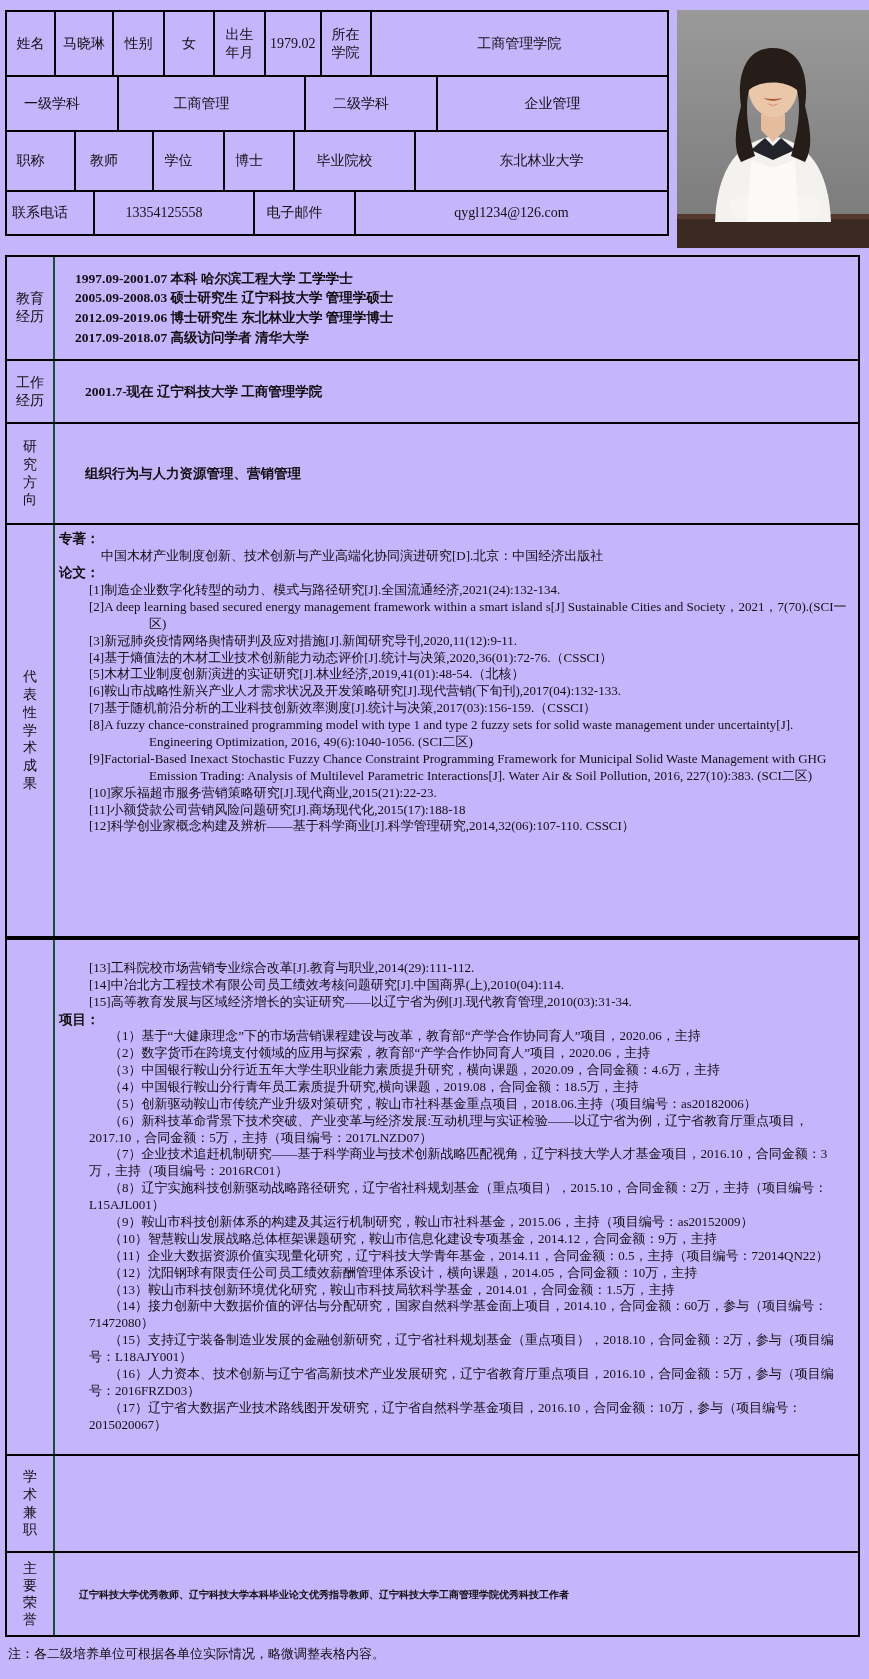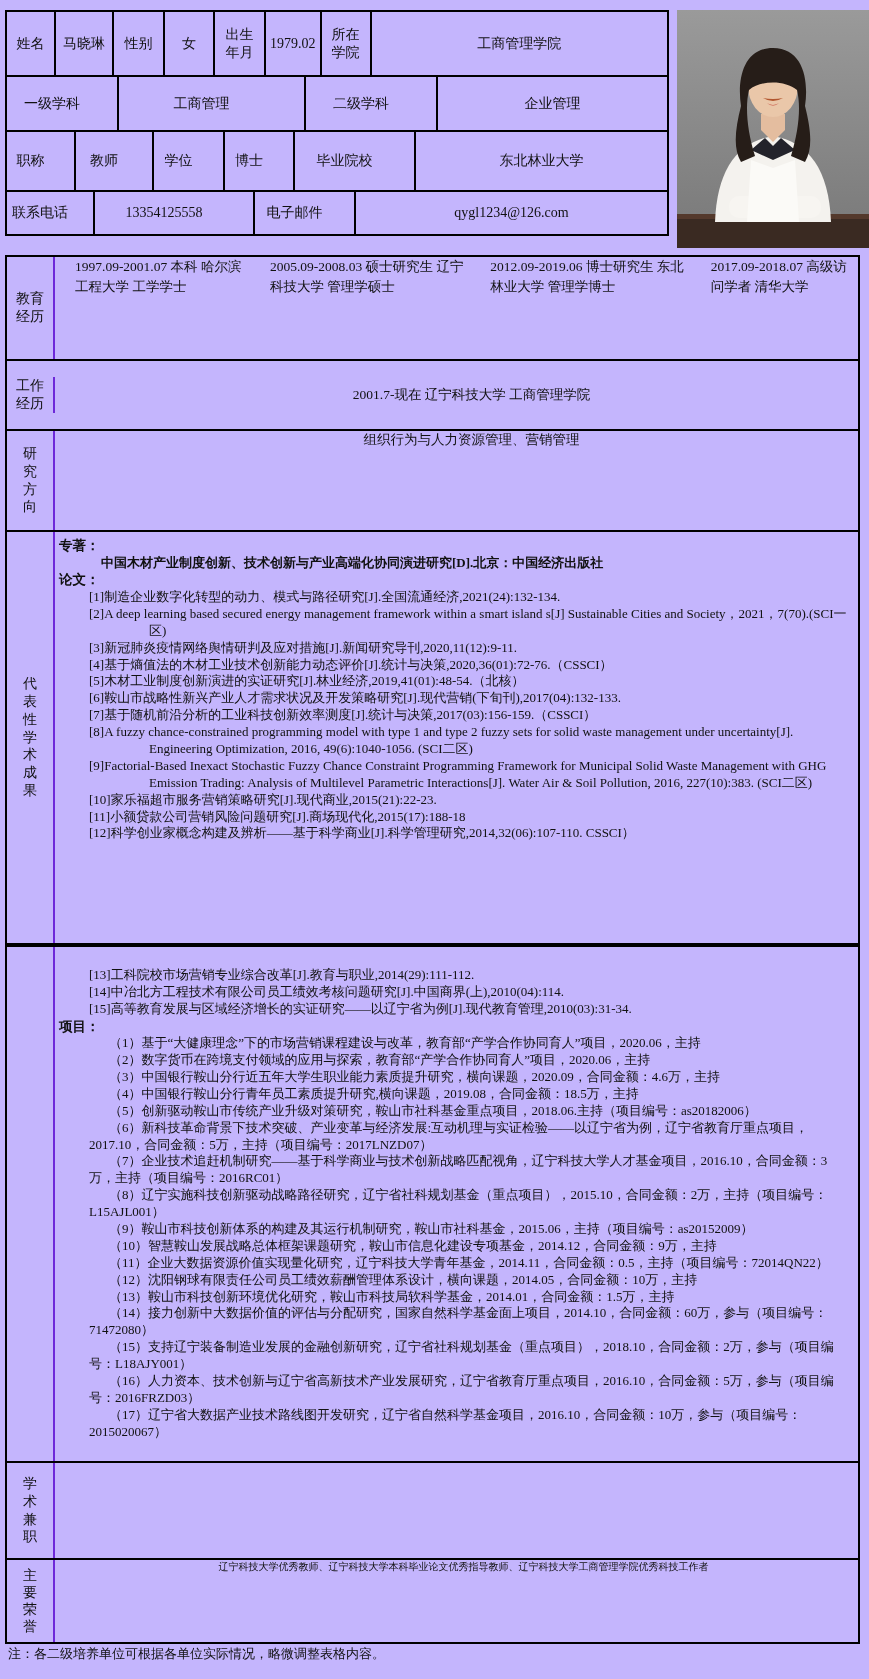--- a/index.html
+++ b/index.html
@@ -15,33 +15,33 @@
   .grow{flex:1 1 auto;}
   .r1{height:63px;} .r2{height:55px;} .r3{height:60px;} .r4{height:44px;}
   .latin{font-size:14px;word-break:normal;}
   
   .photo{position:absolute;left:677px;top:10px;width:192px;height:238px;display:block;}
   
   .main-table{position:absolute;left:5px;top:255px;width:855px;border:2px solid #000;box-sizing:border-box;}
   .srow{display:flex;box-sizing:border-box;overflow:hidden;}
   .srow + .srow{border-top:2px solid #000;}
   .srow.thick{border-top:4px solid #000;}
-  .slabel{flex:0 0 48px;border-right:2px solid #6d28d9;display:flex;align-items:center;justify-content:center;box-sizing:border-box;}
+  .slabel{flex:0 0 48px;border-right:2px solid #14532d;display:flex;align-items:center;justify-content:center;box-sizing:border-box;}
   .slabel .lbl{display:inline-block;text-align:center;word-break:break-all;font-size:14px;line-height:1.28;}
   .lblw2{width:30px;} .lblw1{width:15px;}
   .scontent{flex:1 1 auto;box-sizing:border-box;overflow:hidden;font-size:13px;line-height:1.3;}
-  .h-edu{height:102px;} .h-work{height:70px;align-items:center;} .h-res{height:101px;} .h-ach{height:413px;}
+  .h-edu{height:102px;} .h-work{height:63px;} .h-res{height:101px;} .h-ach{height:413px;}
   .h-cont{height:518px;} .h-part{height:97px;gap:29px;} .h-hon{height:84px;}
-  .vcenter{display:flex;flex-direction:row;justify-content:center;}
+  .vcenter{display:flex;flex-direction:column;justify-content:center;font-weight:bold;}
   .edu-line{padding-left:20px;font-size:13.5px;line-height:1.45;}
   .work-line,.res-line{padding-left:30px;font-size:13.5px;}
   .ach-pad{padding:5px 6px 0 4px;}
   .cont-pad{padding:20px 6px 0 4px;}
   .heading{font-weight:bold;font-size:13.5px;}
-  .monograph{padding-left:42px;font-weight:bold;}
+  .monograph{padding-left:42px;}
   .paper{padding-left:90px;text-indent:-60px;}
   .project{padding-left:30px;text-indent:20px;}
   .honors-text{padding:0 10px 0 4px;text-indent:2em;font-size:10px;}
   
   .note{position:absolute;left:8px;top:1645px;font-size:13px;}
 </style>
 </head>
 <body>
 
 <div class="page">

